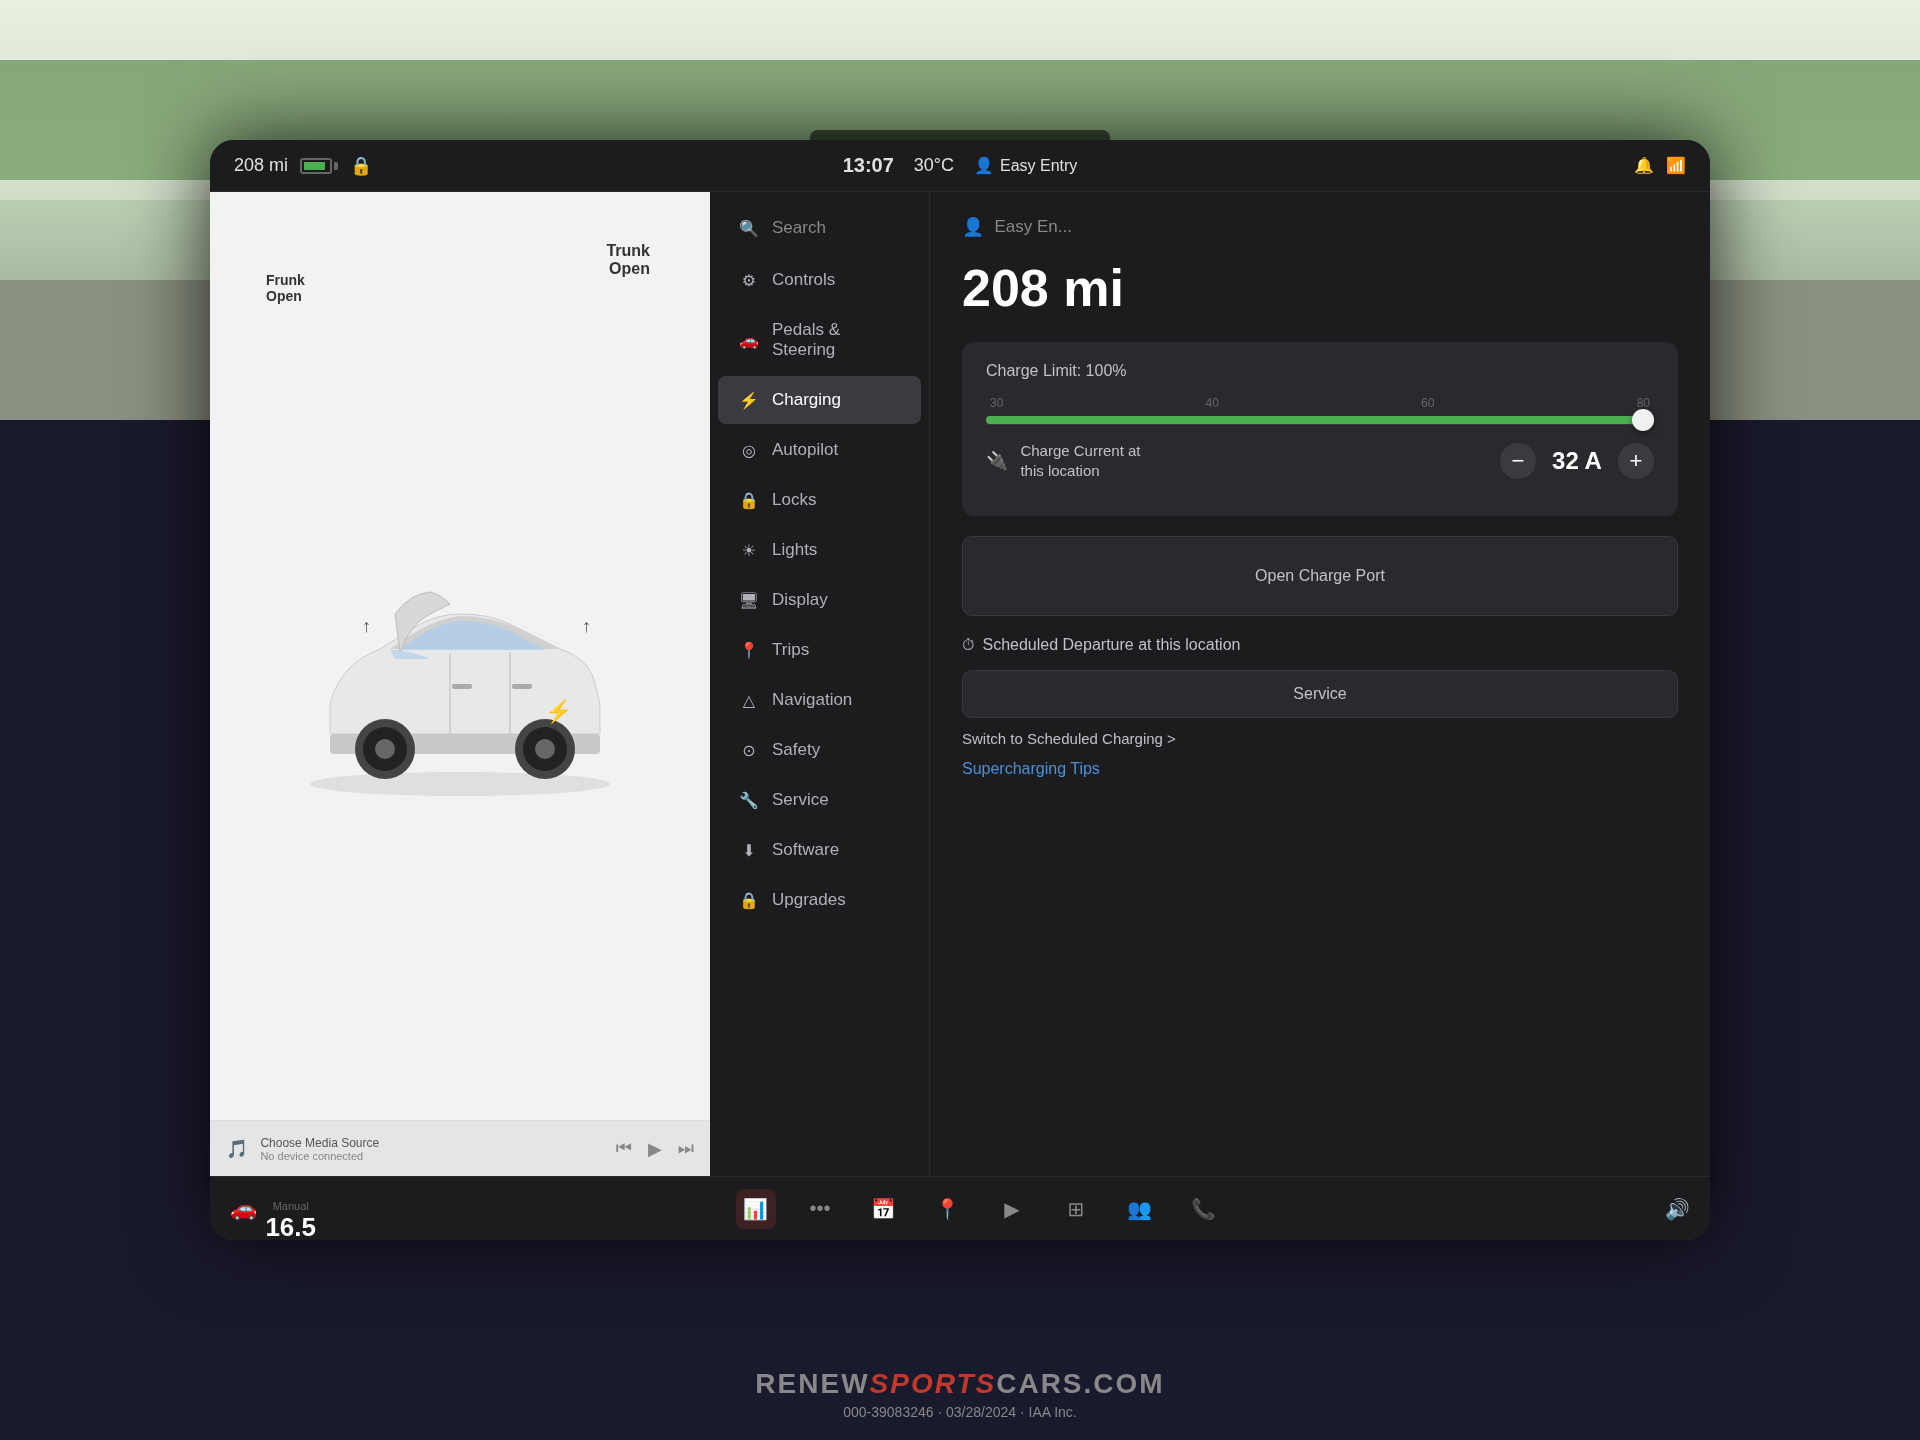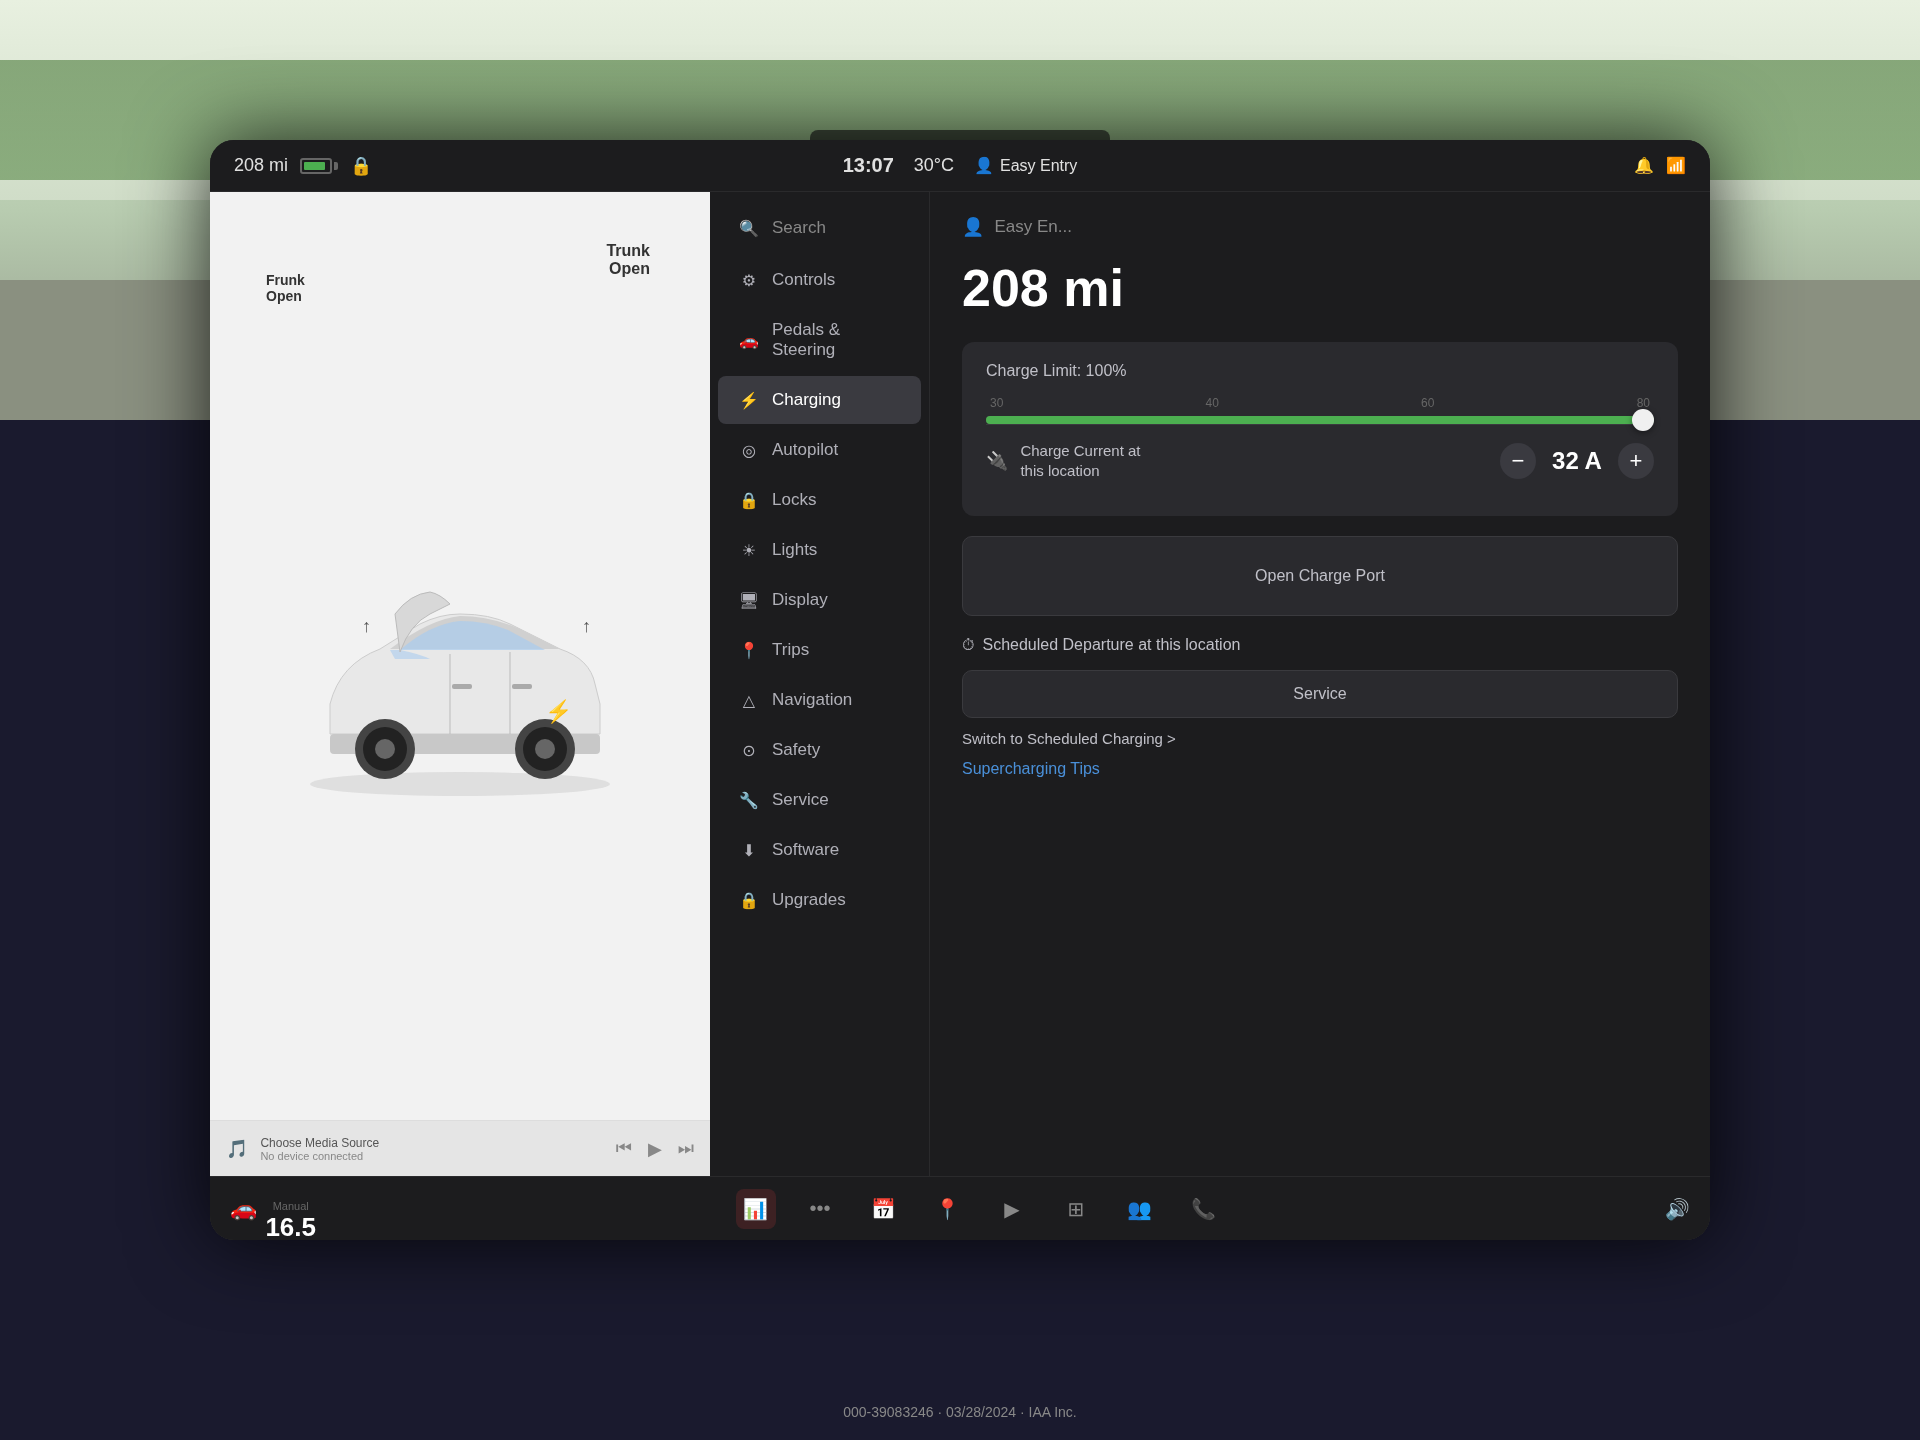--- a/index.html
+++ b/index.html
@@ -714,14 +714,17 @@
       <div class="taskbar-icon">📞</div>
     </div>
 
     <div class="taskbar-right">
       <span class="taskbar-right-icon">🔊</span>
     </div>
   </div>
 </div>
 
 <div class="watermark">
+  <div class="watermark-logo">
+    <span class="renew">RENEW</span><span class="sports">SPORTS</span><span class="cars">CARS.COM</span>
+  </div>
   <div class="watermark-sub">000-39083246 · 03/28/2024 · IAA Inc.</div>
 </div>
 
 </body></html>

